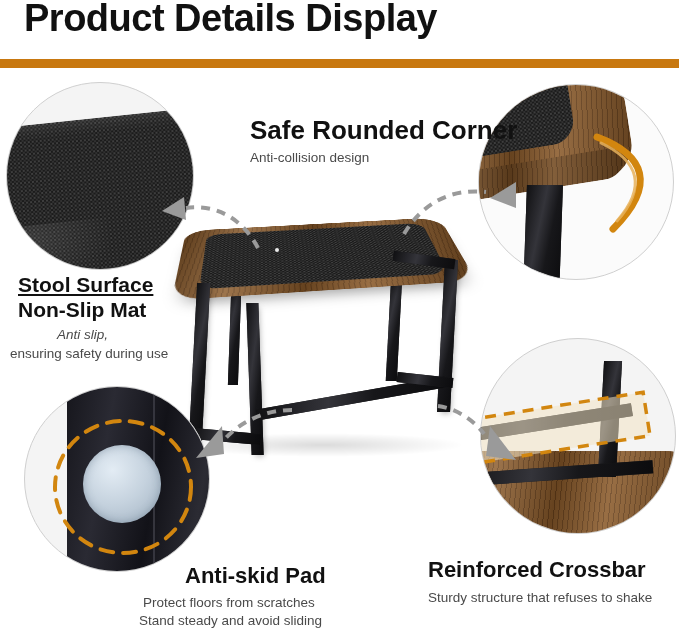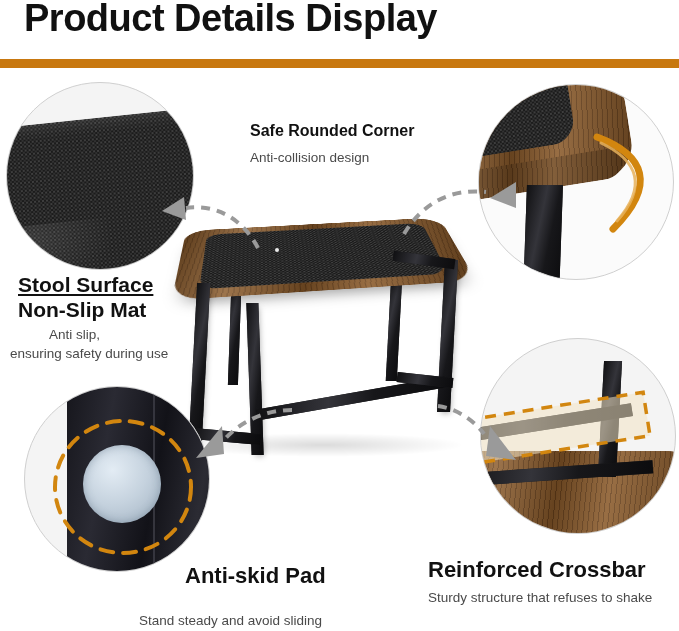--- a/index.html
+++ b/index.html
@@ -153,21 +153,21 @@
                 transform: rotate(-6deg);"></div>
   </div>
 
   <svg class="arrow-svg" style="left:150px; top:192px;" width="120" height="60" viewBox="0 0 120 60">
     <path class="dash-path" d="M 108 56 C 92 26, 66 12, 36 16"></path>
     <polygon points="34,5 12,19 36,28" fill="#9a9a9a"></polygon>
   </svg>
 
   <div class="callout-title" style="left:18px; top:272px;text-decoration:underline;">Stool Surface</div>
   <div class="callout-title" style="left:18px; top:297px;">Non-Slip Mat</div>
-  <div class="callout-sub" style="left:49px; top:326px;">Anti slip,</div>
+  <div class="callout-sub" style="left:57px; top:326px;font-style:italic;">Anti slip,</div>
   <div class="callout-sub" style="left:10px; top:345px;">ensuring safety during use</div>
 
   <div class="photo-circle" style="left:478px; top:84px; width:196px; height:196px; background:#fbfbfb;">
 
     <div class="wood" style="position:absolute; left:-66px; top:-6px; width:216px; height:112px;
                 border-radius: 40px 46px 34px 28px / 30px 40px 34px 28px;
                 transform: rotate(-9deg);"></div>
 
     <div class="mat-texture" style="position:absolute; left:-78px; top:-14px; width:170px; height:84px;
                 border-radius: 0 34px 24px 0 / 0 26px 24px 0;
@@ -183,21 +183,21 @@
       <path d="M 14 8 C 62 26, 74 56, 30 100" fill="none" stroke="#D2860F" stroke-width="7" stroke-linecap="round"></path>
       <path d="M 18 14 C 56 32, 64 58, 34 92" fill="none" stroke="#E8B25A" stroke-width="3" stroke-linecap="round" opacity=".85"></path>
     </svg>
   </div>
 
   <svg class="arrow-svg" style="left:398px; top:176px;" width="130" height="62" viewBox="0 0 130 62">
     <path class="dash-path" d="M 6 58 C 24 28, 52 12, 88 16"></path>
     <polygon points="118,6 92,22 118,32" fill="#9a9a9a"></polygon>
   </svg>
 
-  <div class="callout-title" style="left:250px; top:118px; font-size:16px;">Safe Rounded Corner</div>
+  <div class="callout-title" style="left:250px; top:118px; font-size:26px;">Safe Rounded Corner</div>
   <div class="callout-sub" style="left:250px; top:149px;">Anti-collision design</div>
 
   <div class="photo-circle" style="left:24px; top:386px; width:186px; height:186px;">
 
     <div style="position:absolute; left:42px; top:-18px; width:160px; height:228px;
                 background: linear-gradient(100deg, #15151b 0%, #2a2a33 26%, #121218 54%, #2b2b33 78%, #101016 100%);"></div>
     <div style="position:absolute; left:128px; top:-18px; width:2px; height:228px; background:#3d3d46; opacity:.8;"></div>
 
     <div style="position:absolute; left:58px; top:58px; width:78px; height:78px; border-radius:50%;
                 background: radial-gradient(circle at 38% 32%, #e3ecf4 0%, #c5d2de 48%, #9fb0c0 100%);
@@ -207,20 +207,21 @@
       <ellipse cx="74" cy="74" rx="68" ry="66" fill="none" stroke="#D2860F" stroke-width="4" stroke-dasharray="13 10" stroke-linecap="round"></ellipse>
     </svg>
   </div>
 
   <svg class="arrow-svg" style="left:186px; top:404px;" width="120" height="62" viewBox="0 0 120 62">
     <path class="dash-path" d="M 106 6 C 78 6, 54 18, 38 36"></path>
     <polygon points="10,54 36,22 38,50" fill="#9a9a9a"></polygon>
   </svg>
 
   <div class="callout-title" style="left:185px; top:563px; font-size:22px;">Anti-skid Pad</div>
+  <div class="callout-sub" style="left:143px; top:594px;">Protect floors from scratches</div>
   <div class="callout-sub" style="left:139px; top:612px;">Stand steady and avoid sliding</div>
 
   <div class="photo-circle" style="left:480px; top:338px; width:196px; height:196px;">
 
     <div class="wood" style="position:absolute; left:-42px; top:112px; width:250px; height:110px;
                 border-radius: 16px 20px 0 0;"></div>
 
     <div class="metal" style="position:absolute; left:120px; top:22px; width:18px; height:116px; transform:skewX(-3deg);"></div>
 
     <div class="metal" style="position:absolute; left:-26px; top:78px; width:178px; height:13px; transform:rotate(-9deg);"></div>

